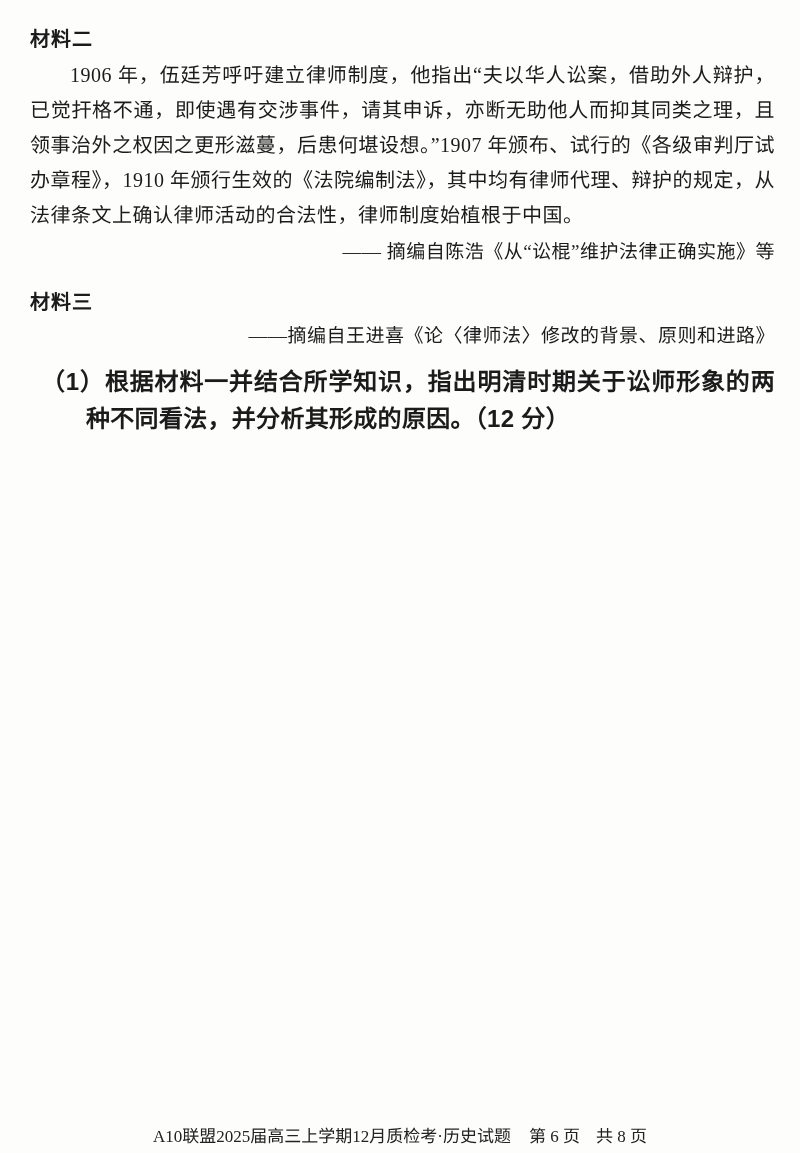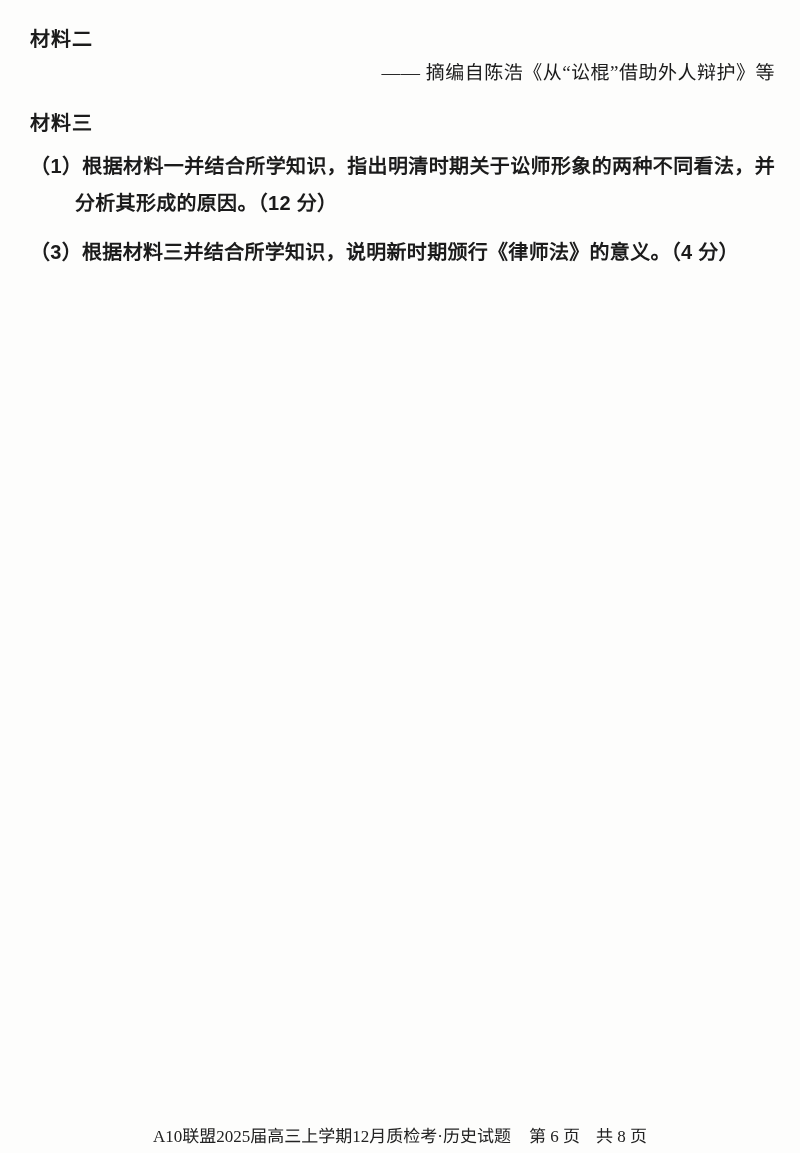--- a/index.html
+++ b/index.html
@@ -40,28 +40,29 @@
     line-height: 30px;
     text-align: right;
     margin: 4px 0 10px 0;
     letter-spacing: 0.5px;
   }
   .mat3-heading { margin-top: 22px; }
   .questions { margin-top: 12px; }
   .question {
     font-family: "Liberation Sans", "DejaVu Sans", sans-serif;
     font-weight: 600;
-    font-size: 20px;
+    font-size: 24px;
     line-height: 37px;
     margin-bottom: 12px;
     padding-left: 45px;
     text-indent: -45px;
     text-align: justify;
     text-justify: inter-ideograph;
     letter-spacing: 0.3px;
+    margin-left: 11px;
   }
   .footer {
     position: absolute;
     left: 0;
     bottom: 5px;
     width: 100%;
     text-align: center;
     font-size: 17px;
     line-height: 22px;
     color: #222;
@@ -70,32 +71,33 @@
   .footer .gap-xs { display: inline-block; width: 16px; }
 </style>
 </head>
 <body>
 
 <div class="page">
   <div class="content">
 
     <div class="mat-heading">材料二</div>
 
+    <div class="para">1906 年，伍廷芳呼吁建立律师制度，他指出“夫以华人讼案，借助外人辩护，已觉扞格不通，即使遇有交涉事件，请其申诉，亦断无助他人而抑其同类之理，且领事治外之权因之更形滋蔓，后患何堪设想。”1907 年颁布、试行的《各级审判厅试办章程》，1910 年颁行生效的《法院编制法》，其中均有律师代理、辩护的规定，从法律条文上确认律师活动的合法性，律师制度始植根于中国。</div>
 
-    <div class="attribution">—— 摘编自陈浩《从“讼棍”借助外人辩护》等</div>
+    <div class="attribution">—— 摘编自陈浩《从“讼棍”维护法律正确实施》等</div>
 
     <div class="mat-heading mat3-heading">材料三</div>
 
 
+    <div class="attribution">——摘编自王进喜《论〈律师法〉修改的背景、原则和进路》</div>
 
     <div class="questions">
       <div class="question"><span>（1）</span><span>根据材料一并结合所学知识，指出明清时期关于讼师形象的两种不同看法，并分析其形成的原因。（12 分）</span></div>
 
 
-      <div class="question"><span>（3）</span><span>根据材料三并结合所学知识，说明新时期颁行《律师法》的意义。（4 分）</span></div>
     </div>
 
   </div>
 
   <div class="footer">
     <span>A10联盟2025届高三上学期12月质检考·历史试题</span><span class="gap-sm"></span><span>第 6 页</span><span class="gap-xs"></span><span>共 8 页</span>
   </div>
 </div>
 
 </body></html>

